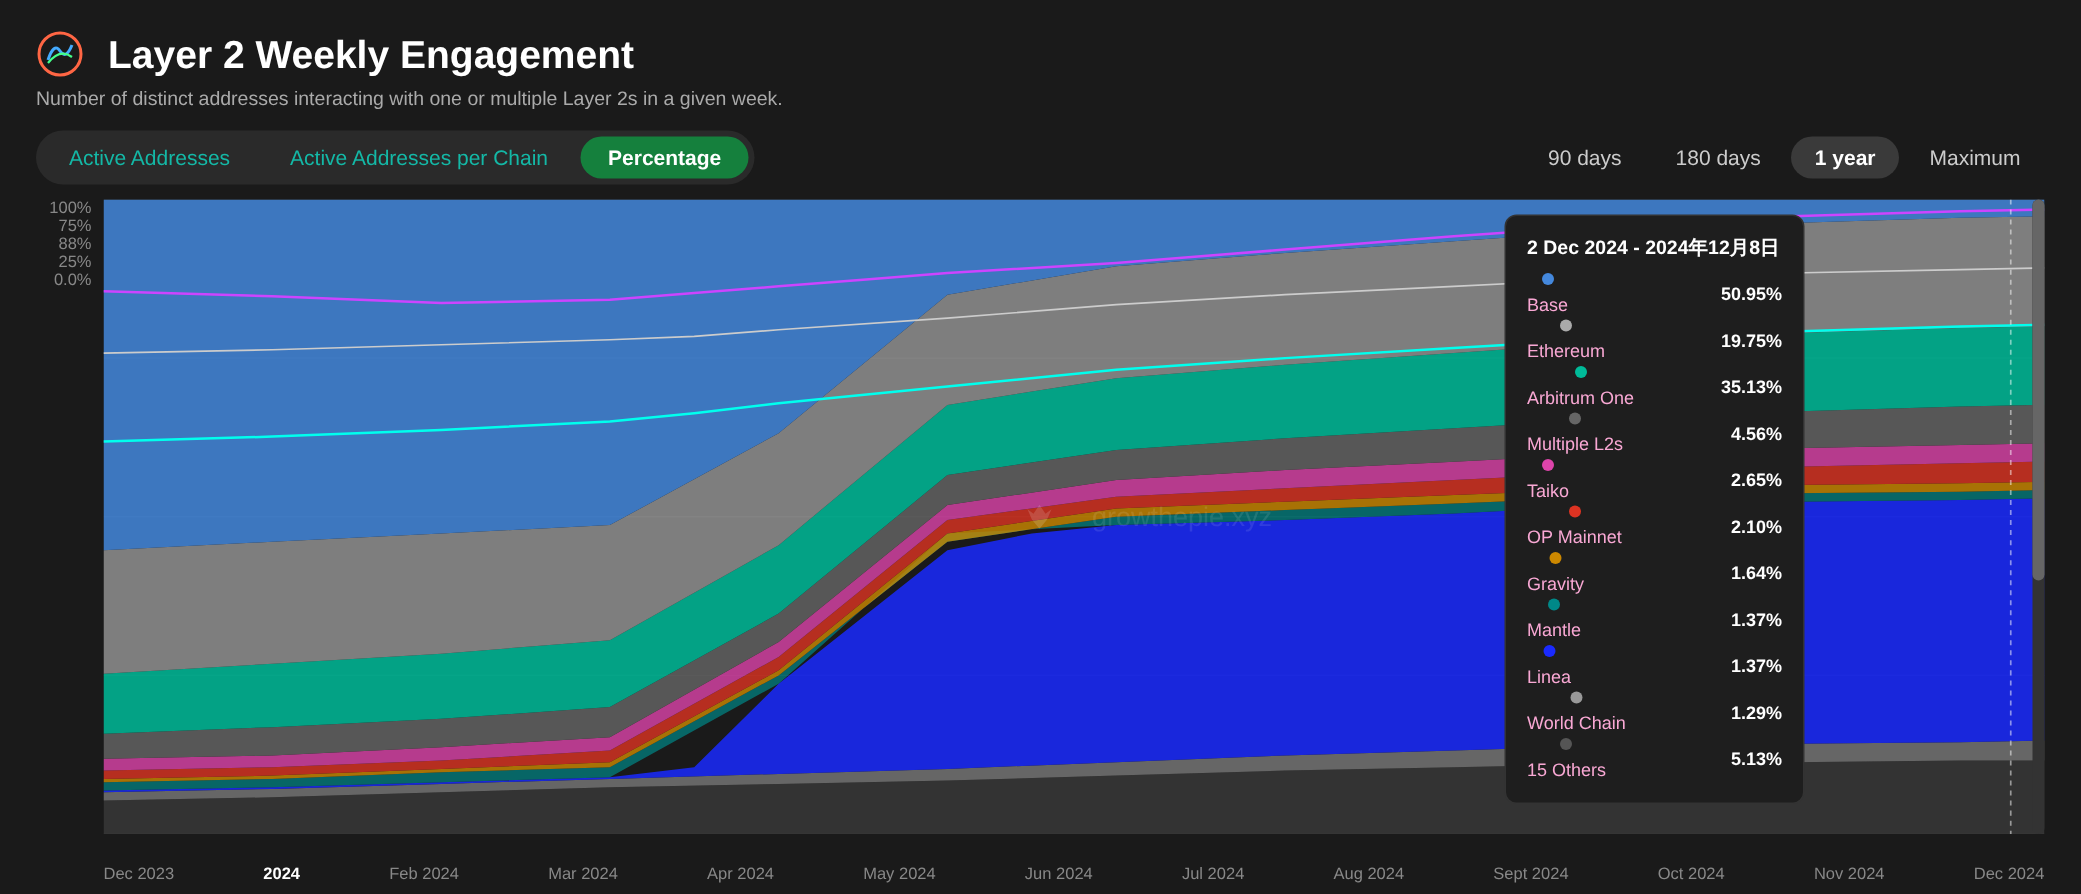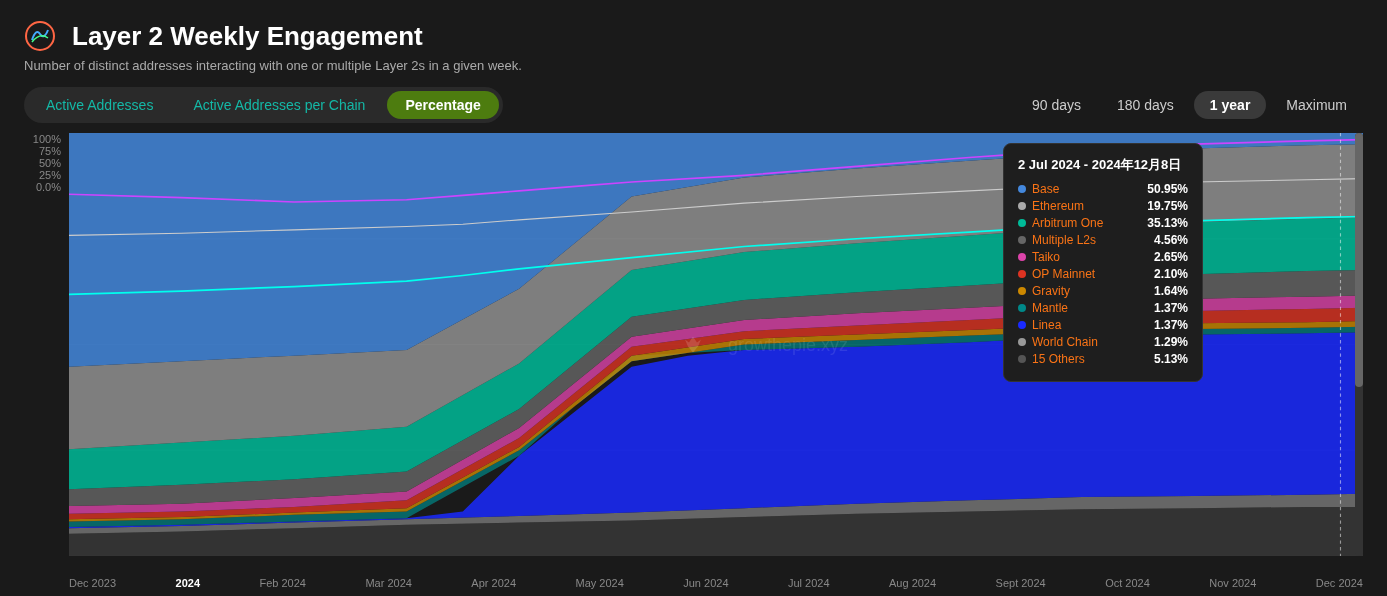--- a/index.html
+++ b/index.html
@@ -53,21 +53,21 @@
     .tab {
       padding: 6px 18px;
       border-radius: 999px;
       font-size: 14px;
       cursor: pointer;
       color: #14b8a6;
       border: none;
       background: transparent;
     }
     .tab.active {
-      background: #4d7c0f;
+      background: #15803d;
       color: #fff;
       font-weight: 600;
     }
     .time-filters {
       display: flex;
       gap: 4px;
     }
     .time-btn {
       padding: 6px 16px;
       border-radius: 999px;
@@ -158,21 +158,22 @@
       display: flex;
       align-items: center;
       justify-content: space-between;
       margin-bottom: 3px;
       gap: 12px;
     }
     .tooltip-label {
       display: flex;
       align-items: center;
       gap: 6px;
-      color: #f97316;
+      color: #f9a8d4;
+      flex-direction: column;
     }
     .tooltip-dot {
       width: 8px;
       height: 8px;
       border-radius: 50%;
       flex-shrink: 0;
     }
     .tooltip-value {
       font-weight: 600;
       color: #fff;
@@ -222,21 +223,21 @@
       <button class="time-btn">Maximum</button>
     </div>
   </div>
 
   <div class="chart-area">
     <div class="chart-wrapper">
 
       <div class="y-axis">
         <span>100%</span>
         <span>75%</span>
-        <span>50%</span>
+        <span>88%</span>
         <span>25%</span>
         <span>0.0%</span>
       </div>
 
       <div class="chart-svg-container">
         <svg viewBox="0 0 1150 380" preserveAspectRatio="none">
 
           <line x1="0" y1="0" x2="1150" y2="0" stroke="#333" stroke-width="0.5"></line>
           <line x1="0" y1="95" x2="1150" y2="95" stroke="#333" stroke-width="0.5"></line>
           <line x1="0" y1="190" x2="1150" y2="190" stroke="#333" stroke-width="0.5"></line>
@@ -293,21 +294,21 @@
         <span>Jun 2024</span>
         <span>Jul 2024</span>
         <span>Aug 2024</span>
         <span>Sept 2024</span>
         <span>Oct 2024</span>
         <span>Nov 2024</span>
         <span>Dec 2024</span>
       </div>
 
       <div class="tooltip-box">
-        <div class="tooltip-date">2 Jul 2024 - 2024年12月8日</div>
+        <div class="tooltip-date">2 Dec 2024 - 2024年12月8日</div>
 
         <div class="tooltip-row">
           <div class="tooltip-label">
             <div class="tooltip-dot" style="background:#4488dd"></div>
             <span>Base</span>
           </div>
           <span class="tooltip-value">50.95%</span>
         </div>
         <div class="tooltip-row">
           <div class="tooltip-label">

